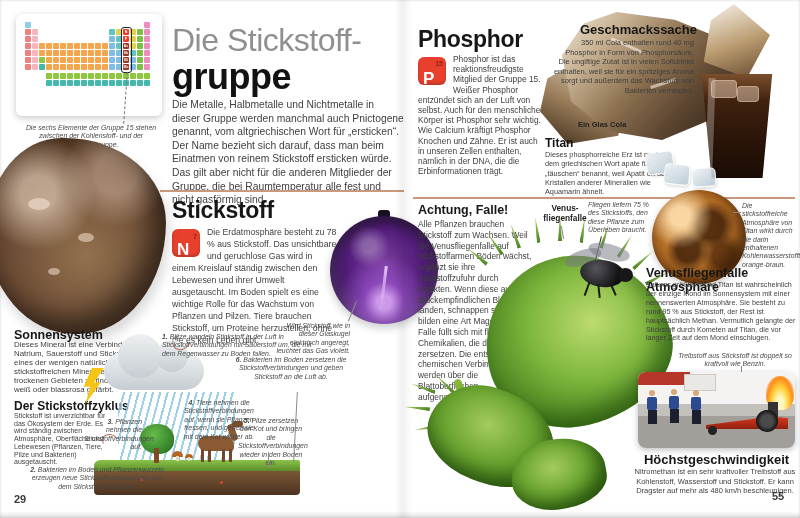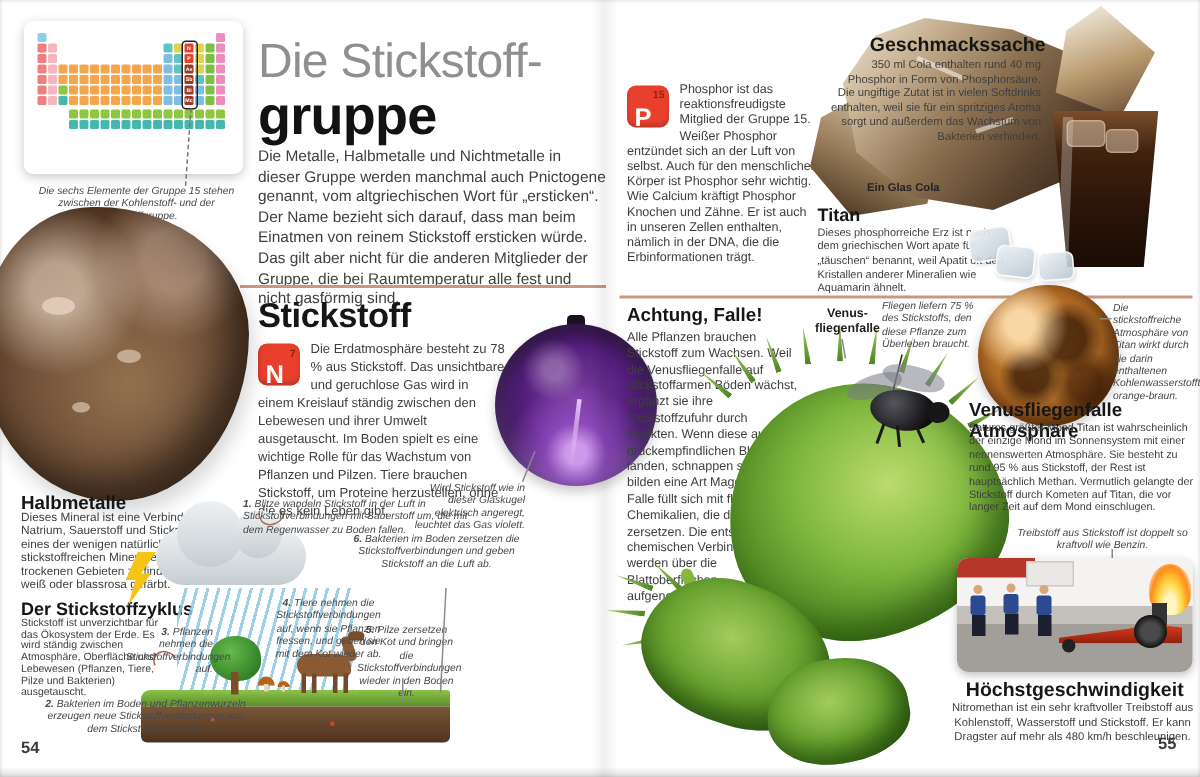--- a/index.html
+++ b/index.html
@@ -331,25 +331,25 @@
   <div class="abs sphere-beam"></div>
   <div class="abs cap" style="left:276px;top:322px;width:74px;text-align:right;">Wird Stickstoff wie in dieser Glaskugel elektrisch angeregt, leuchtet das Gas violett.</div>
   <div class="abs leader" style="left:352px;top:300px;height:22px;transform:rotate(22deg);"></div>
 
   <div class="abs rock">
     <span class="rock-spark" style="left:40px;top:60px;width:22px;height:12px;"></span>
     <span class="rock-spark" style="left:90px;top:95px;width:16px;height:9px;"></span>
     <span class="rock-spark" style="left:60px;top:130px;width:12px;height:7px;"></span>
   </div>
 
-  <div class="abs h-sub" style="left:14px;top:328px;">Halbmetalle</div>
+  <div class="abs h-sub" style="left:14px;top:328px;">Sonnensystem</div>
   <div class="abs bodytext" style="left:14px;top:341px;width:150px;font-size:7.9px;line-height:8.9px;">Dieses Mineral ist eine Verbindung aus Natrium, Sauerstoff und Stickstoff und eines der wenigen natürlichen stickstoffreichen Mineralien. Es ist in trockenen Gebieten zu finden und meist weiß oder blassrosa gefärbt.</div>
   <div class="abs h-sub" style="left:14px;top:399px;font-size:12px;">Der Stickstoffzyklus</div>
   <div class="abs bodytext" style="left:14px;top:412px;width:100px;font-size:7px;line-height:7.7px;">Stickstoff ist unverzichtbar für das Ökosystem der Erde. Es wird ständig zwischen Atmosphäre, Oberfläche und Lebewesen (Pflanzen, Tiere, Pilze und Bakterien) ausgetauscht.</div>
-  <div class="abs pagenum" style="left:14px;top:493px;">54</div>
+  <div class="abs pagenum" style="left:14px;top:493px;">29</div>
 
   <div class="abs diag">
     <div class="bolt"></div>
     <div class="cloud"></div>
     <div class="rain"></div>
     <div class="grass"></div>
     <div class="soil"></div>
     <div class="canopy"></div>
     <div class="trunk"></div>
     <div class="horse-neck"></div>
@@ -379,20 +379,21 @@
     <b>4.</b> <span>Tiere nehmen die Stickstoffverbindungen auf, wenn sie Pflanzen fressen, und geben sie mit dem Kot wieder ab.</span></div>
   <div class="abs cap" style="left:238px;top:417px;width:66px;text-align:center;">
     <b>5.</b> <span>Pilze zersetzen den Kot und bringen die Stickstoffverbindungen wieder in den Boden ein.</span></div>
   <div class="abs cap" style="left:28px;top:466px;width:138px;text-align:center;">
     <b>2.</b> <span>Bakterien im Boden und Pflanzenwurzeln erzeugen neue Stickstoffverbindungen aus dem Stickstoff in der Luft.</span></div>
   <div class="abs leader" style="left:295px;top:392px;height:70px;transform:rotate(3deg);"></div>
   <div class="abs leader" style="left:268px;top:452px;height:16px;"></div>
 
   <div class="abs gutter"></div>
 
+  <div class="abs h-big" style="left:418px;top:26px;">Phosphor</div>
   <div class="abs bodytext" style="left:418px;top:54px;width:128px;font-size:8.4px;line-height:10.2px;">
     <span class="el-tile">
       <span class="el-num">15</span>
       <span class="el-sym">P</span>
     </span>
     <span>Phosphor ist das reaktionsfreudigste Mitglied der Gruppe 15. Weißer Phosphor entzündet sich an der Luft von selbst. Auch für den menschlichen Körper ist Phosphor sehr wichtig. Wie Calcium kräftigt Phosphor Knochen und Zähne. Er ist auch in unseren Zellen enthalten, nämlich in der DNA, die die Erbinformationen trägt.</span>
   </div>
 
   <div class="abs apatite">
     <div class="ap2"></div>

